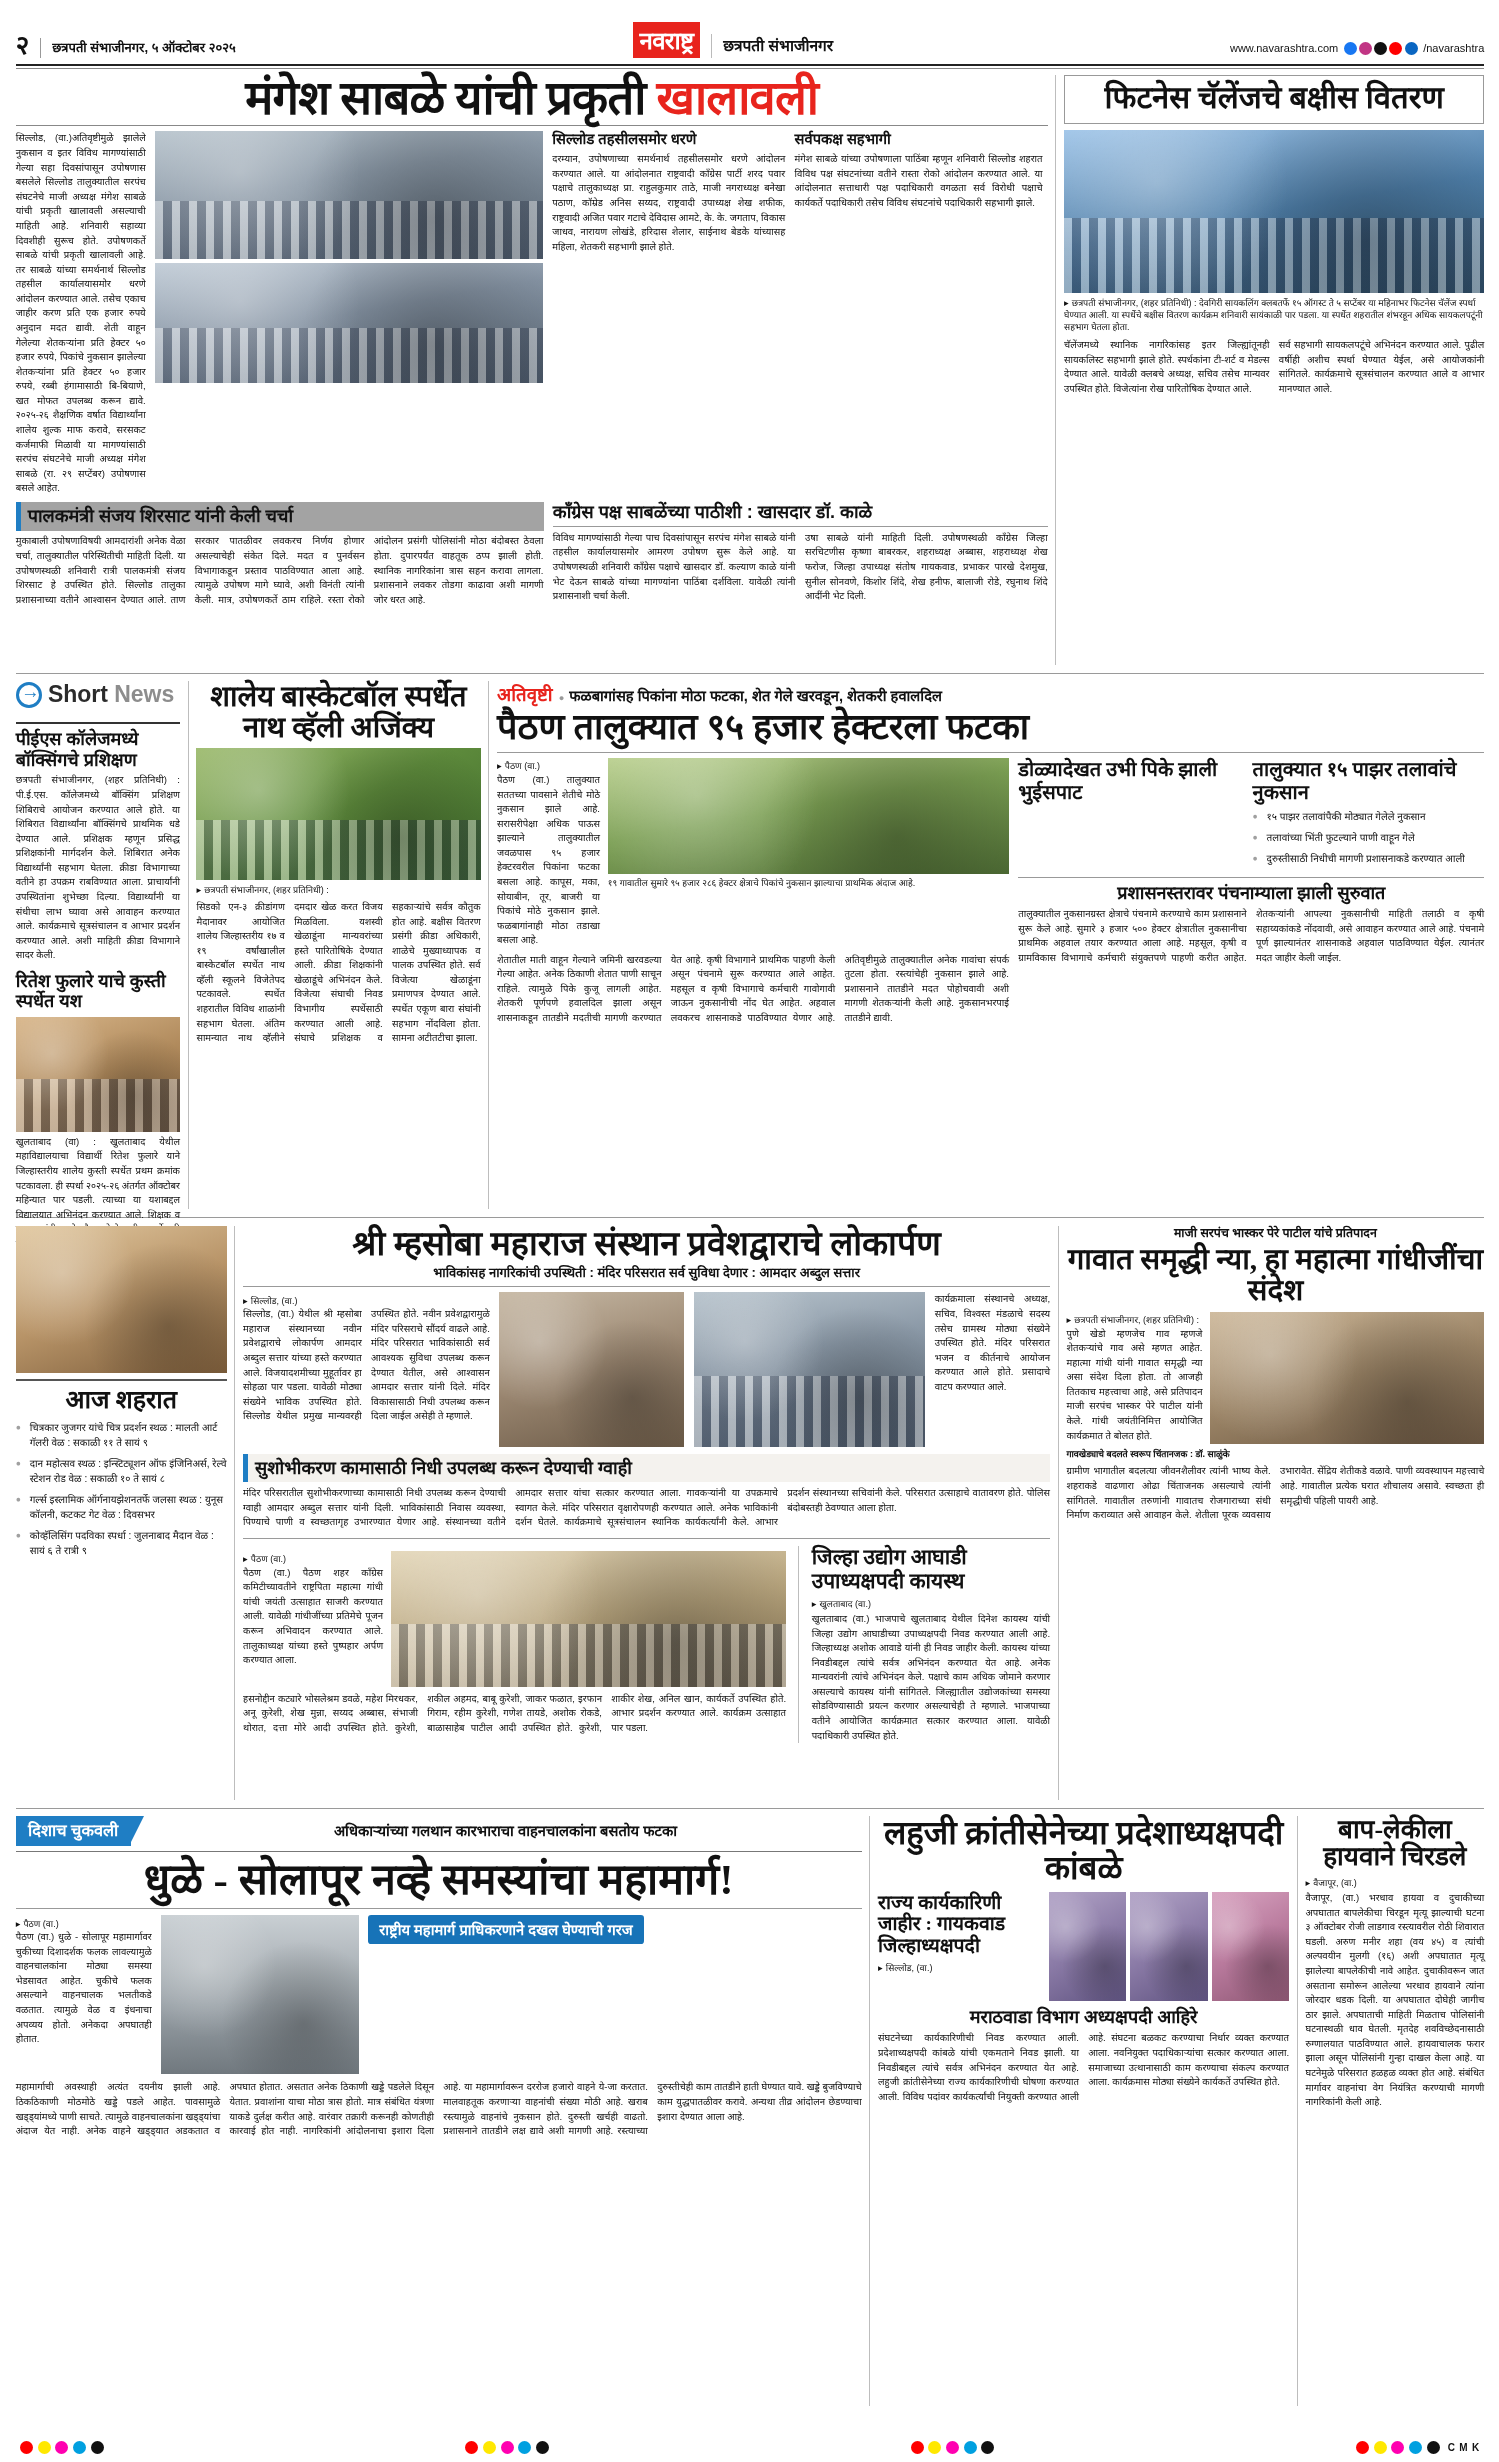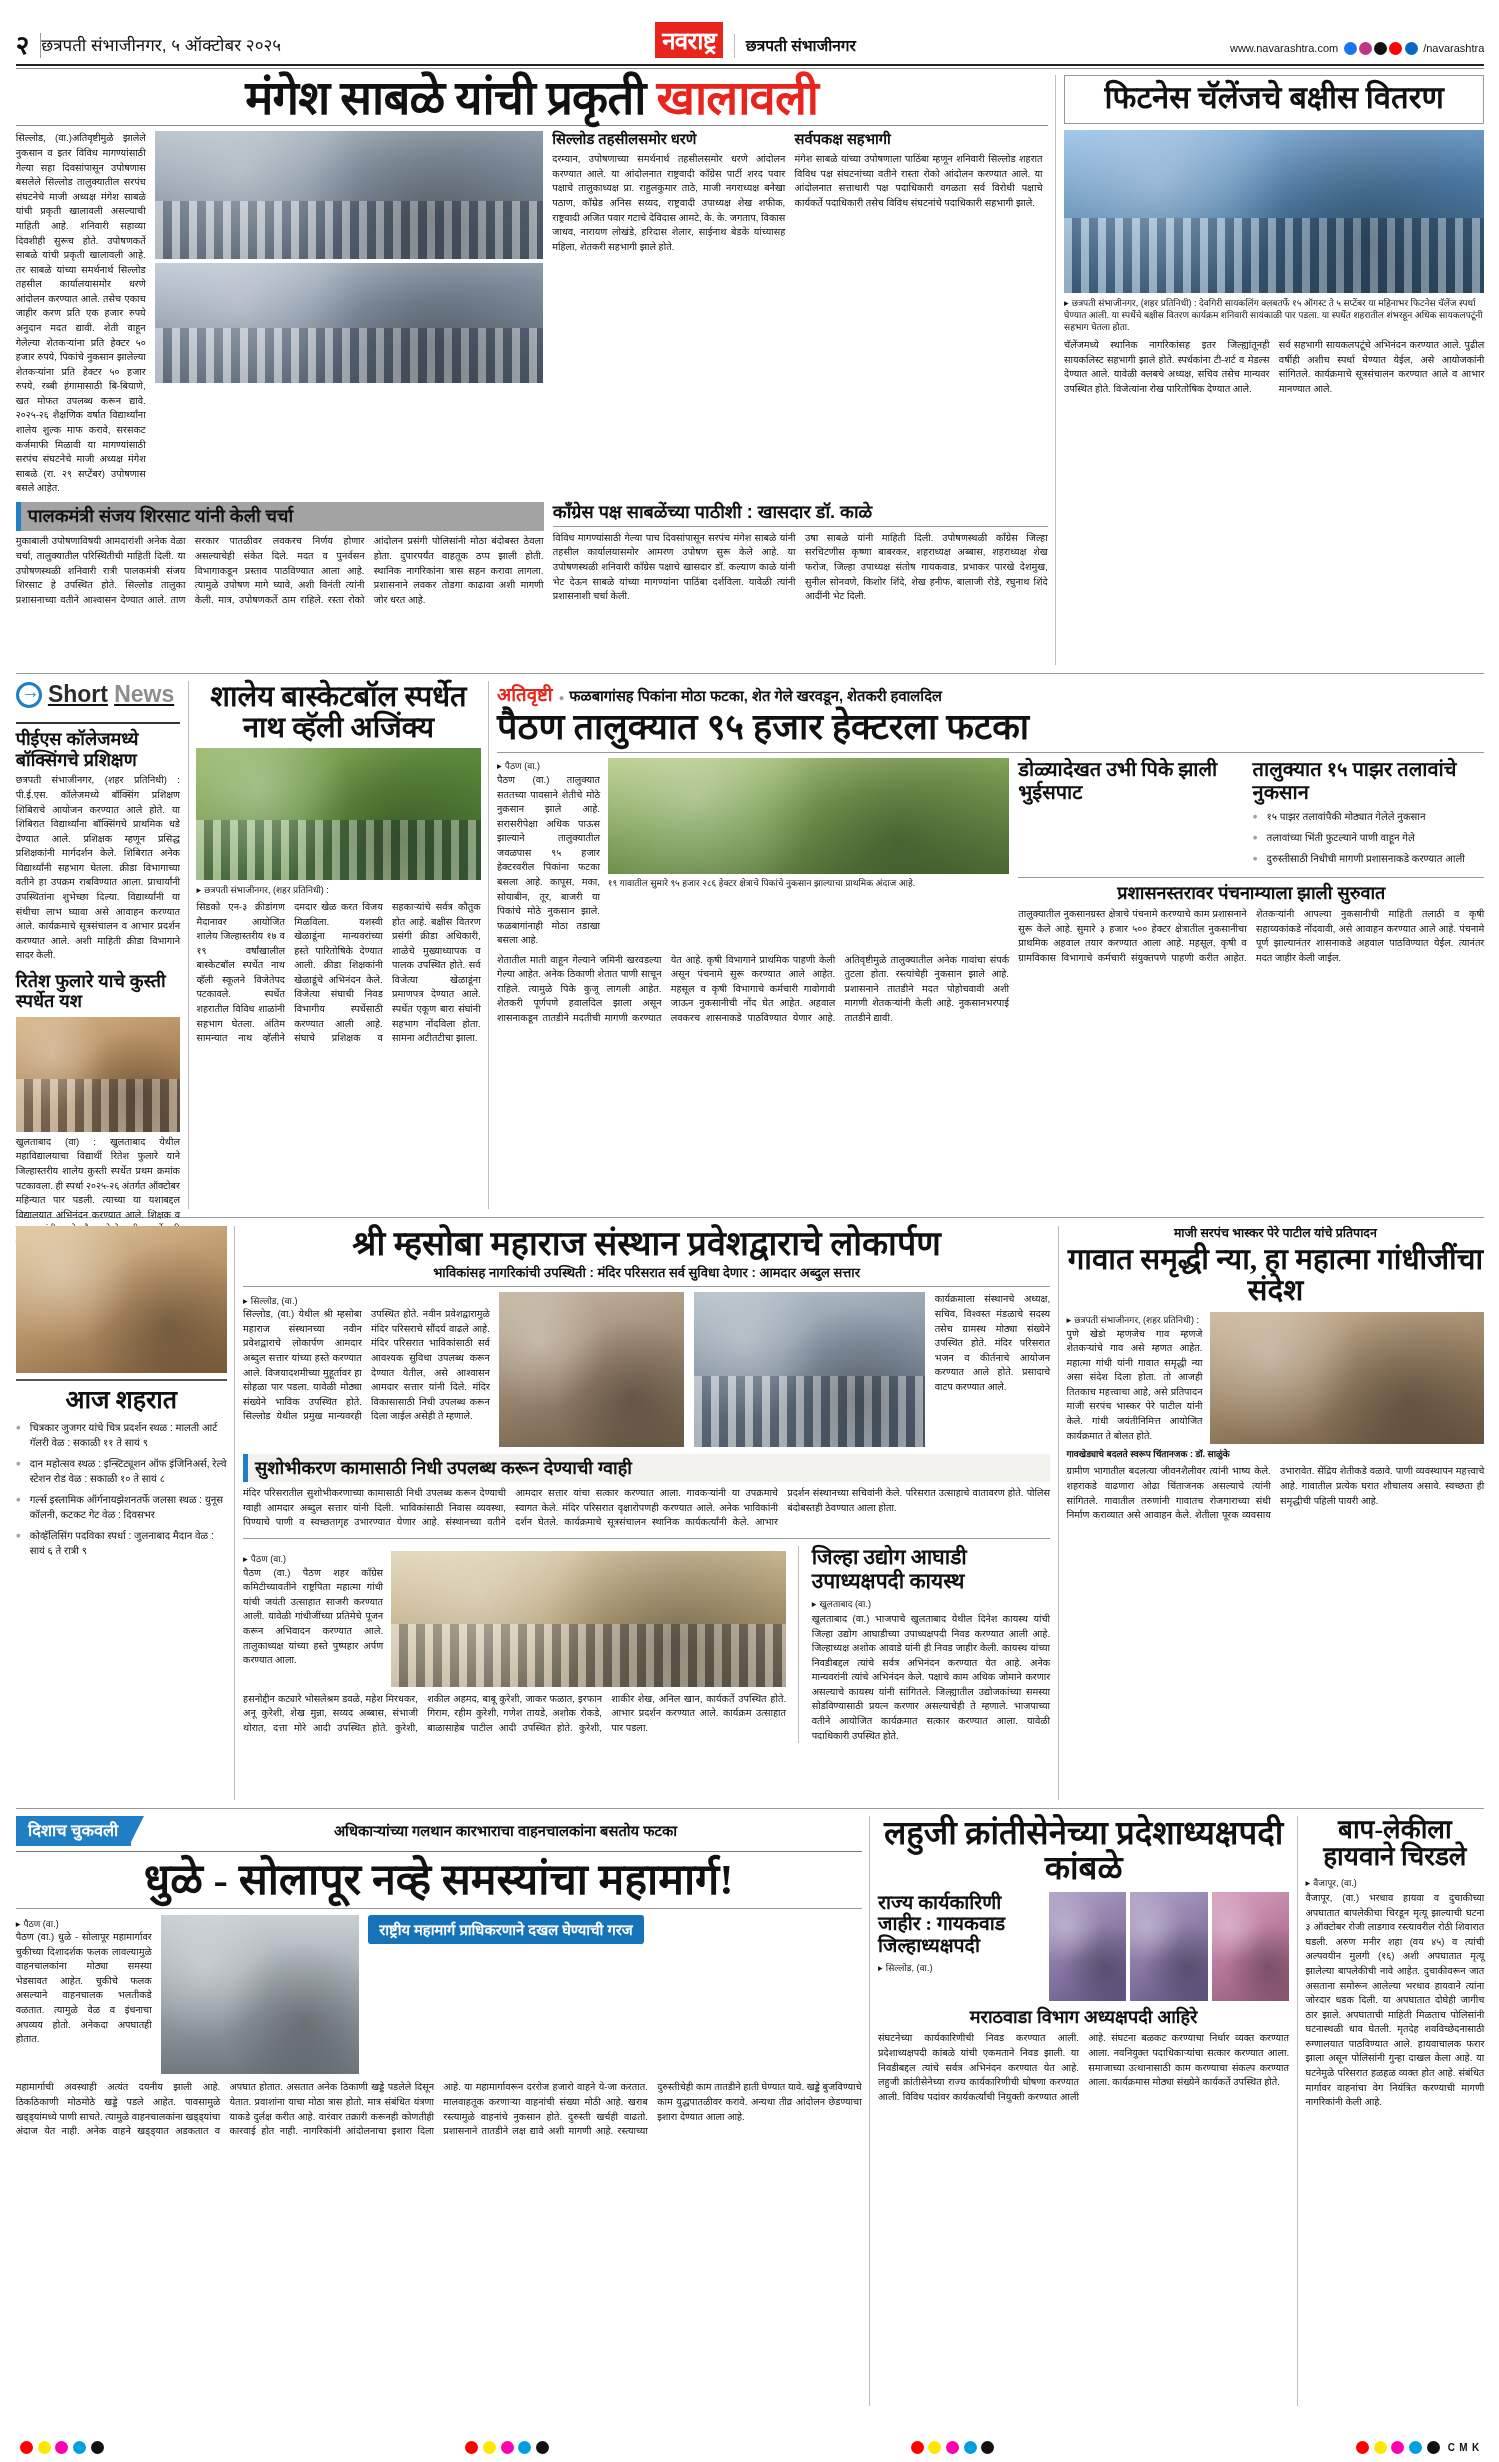--- a/index.html
+++ b/index.html
@@ -8,21 +8,21 @@
     background: #fff;
     font-family: "Liberation Sans", "DejaVu Sans", sans-serif;
     color: #111;
     overflow: hidden;
   }
   .page { width: 1500px; height: 2462px; position: relative; padding: 0 11px; }
 
   
   .masthead { display: flex; align-items: flex-end; height: 61px; padding: 17px 4.7px 3.1px 4.7px; }
   .pgnum { font-size: 26px; font-weight: 700; line-height: 1; padding-right: 11px; }
-  .pgdate { font-size: 17px; font-weight: 400; border-left: 1.6px solid #999; padding-bottom: 2.3px; }
+  .pgdate { font-size: 13px; font-weight: 700; border-left: 1.6px solid #999; padding-left: 11px; padding-bottom: 2.3px; }
   .mast-center { flex: 1; display: flex; align-items: flex-end; justify-content: center; gap: 11px; }
   .logo { background: #e8241d; color: #fff; font-size: 24px; font-weight: 700; letter-spacing: -0.8px; padding: 0.8px 7px 2.3px; }
   .edition { font-size: 15.5px; font-weight: 700; border-left: 1.6px solid #bbb; padding-left: 11px; padding-bottom: 1.6px; }
   .mast-right { display: flex; align-items: center; gap: 5.4px; font-size: 11px; padding-bottom: 3.1px; }
   .soc { display: flex; gap: 2.3px; }
   .soc i { width: 13px; height: 13px; border-radius: 50%; display: inline-block; }
   .hrule { height: 2.3px; background: #222; margin: 3.1px 4.7px 0; }
   .hrule2 { height: 0.8px; background: #888; margin: 1.6px 4.7px 6.2px; }
 
   
@@ -65,21 +65,21 @@
       radial-gradient(circle at 72% 68%, rgba(0,0,0,.26), transparent 46%);
   }
   .photo.people::before {
     content:""; position:absolute; left:0; right:0; bottom:0; height:46%;
     background: repeating-linear-gradient(90deg, rgba(255,255,255,.42) 0 7.8px, rgba(40,50,70,.36) 7.8px 17px);
   }
   .cap { font-size: 9px; line-height: 1.35; padding-top: 2.3px; }
 
   
   .boxed { border: 0.8px solid #999; padding: 7px 7.8px; }
-  .shortnews-hd { display: flex; align-items: center; gap: 6.2px; padding-bottom: 12px; text-decoration: underline; }
+  .shortnews-hd { display: flex; align-items: center; gap: 6.2px; padding-bottom: 12px; }
   .sn-arrow { width: 26px; height: 26px; border-radius: 50%; border: 3.1px solid #1f7ec4; position: relative; flex: none; }
   .sn-arrow::after { content:"\2192"; position:absolute; left:2.3px; top:-3.9px; font-size: 18.6px; color:#1f7ec4; font-weight:700; }
   .sn-t1 { font-size: 23px; font-weight: 800; color: #2b2b2b; }
   .sn-t2 { font-size: 23px; font-weight: 800; color: #8d8d8d; }
   .sn-line { height: 1.6px; background: #333; margin: 1.6px 0 5.4px; }
 
   .flag { display: inline-block; background: #1f7ec4; color: #fff; font-size: 16.3px; font-weight: 800; padding: 3.1px 12.4px 4.7px; position: relative; }
   .flag::after { content:""; position:absolute; right:-13px; top:0; border-left: 13px solid #1f7ec4; border-bottom: 26px solid transparent; }
   .bluebar { display:inline-block; background:#1773b8; color:#fff; font-size:15.5px; font-weight:800; padding:3.9px 11px 5.4px; border-radius:3.1px; }
 

